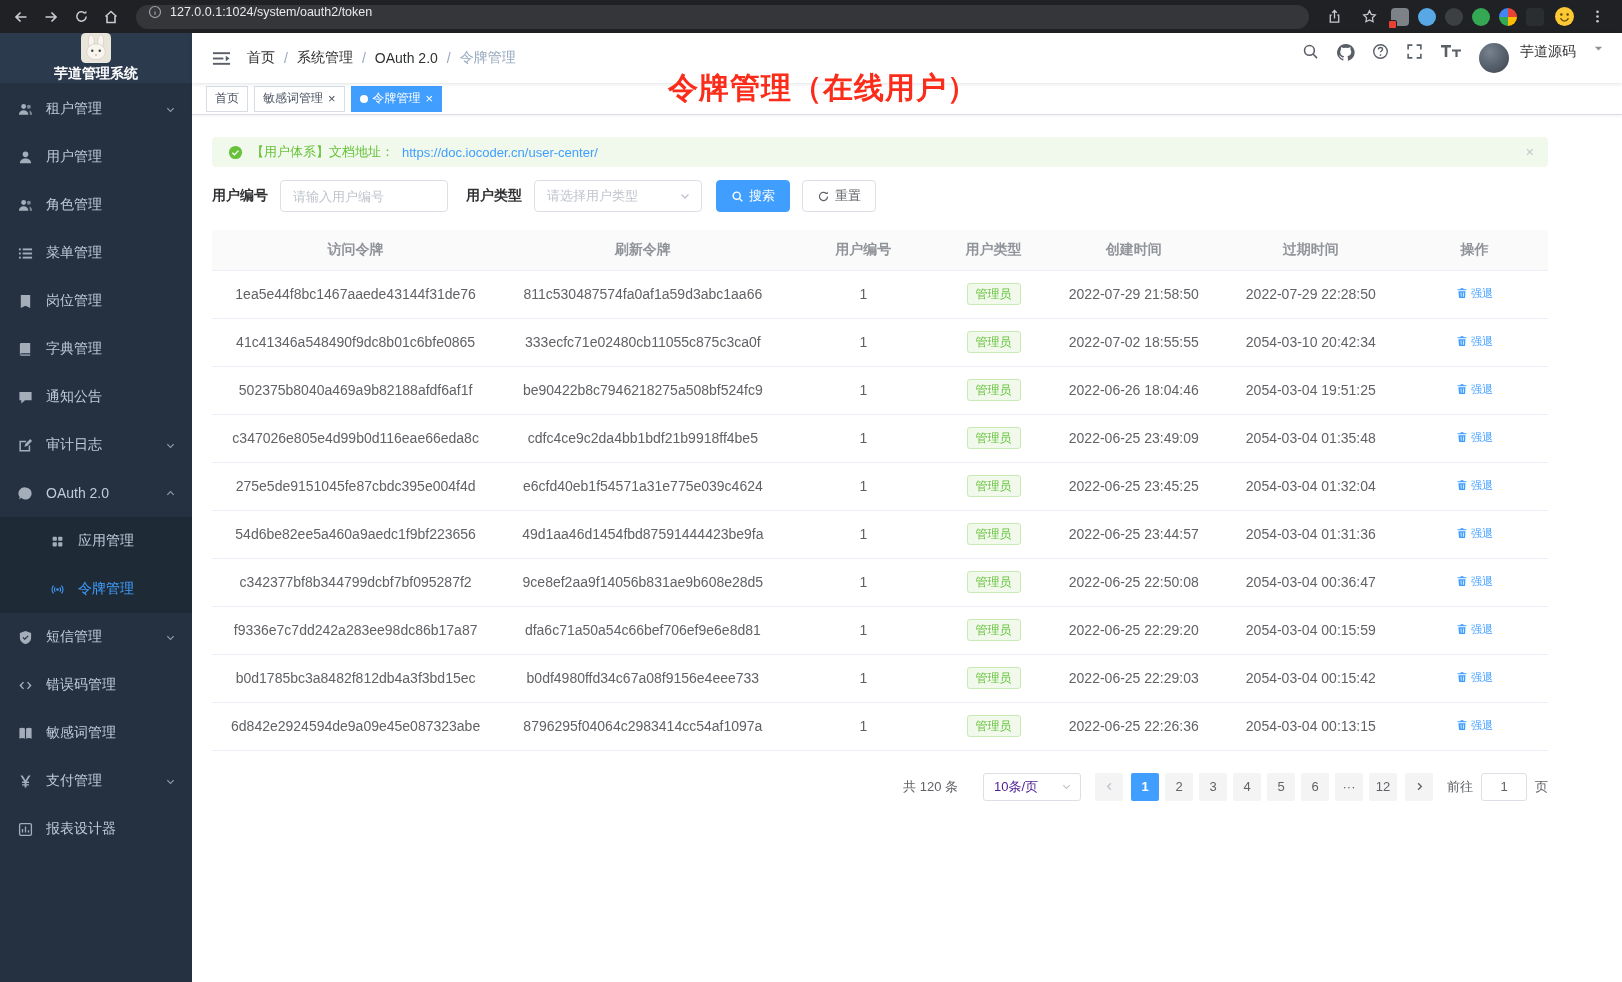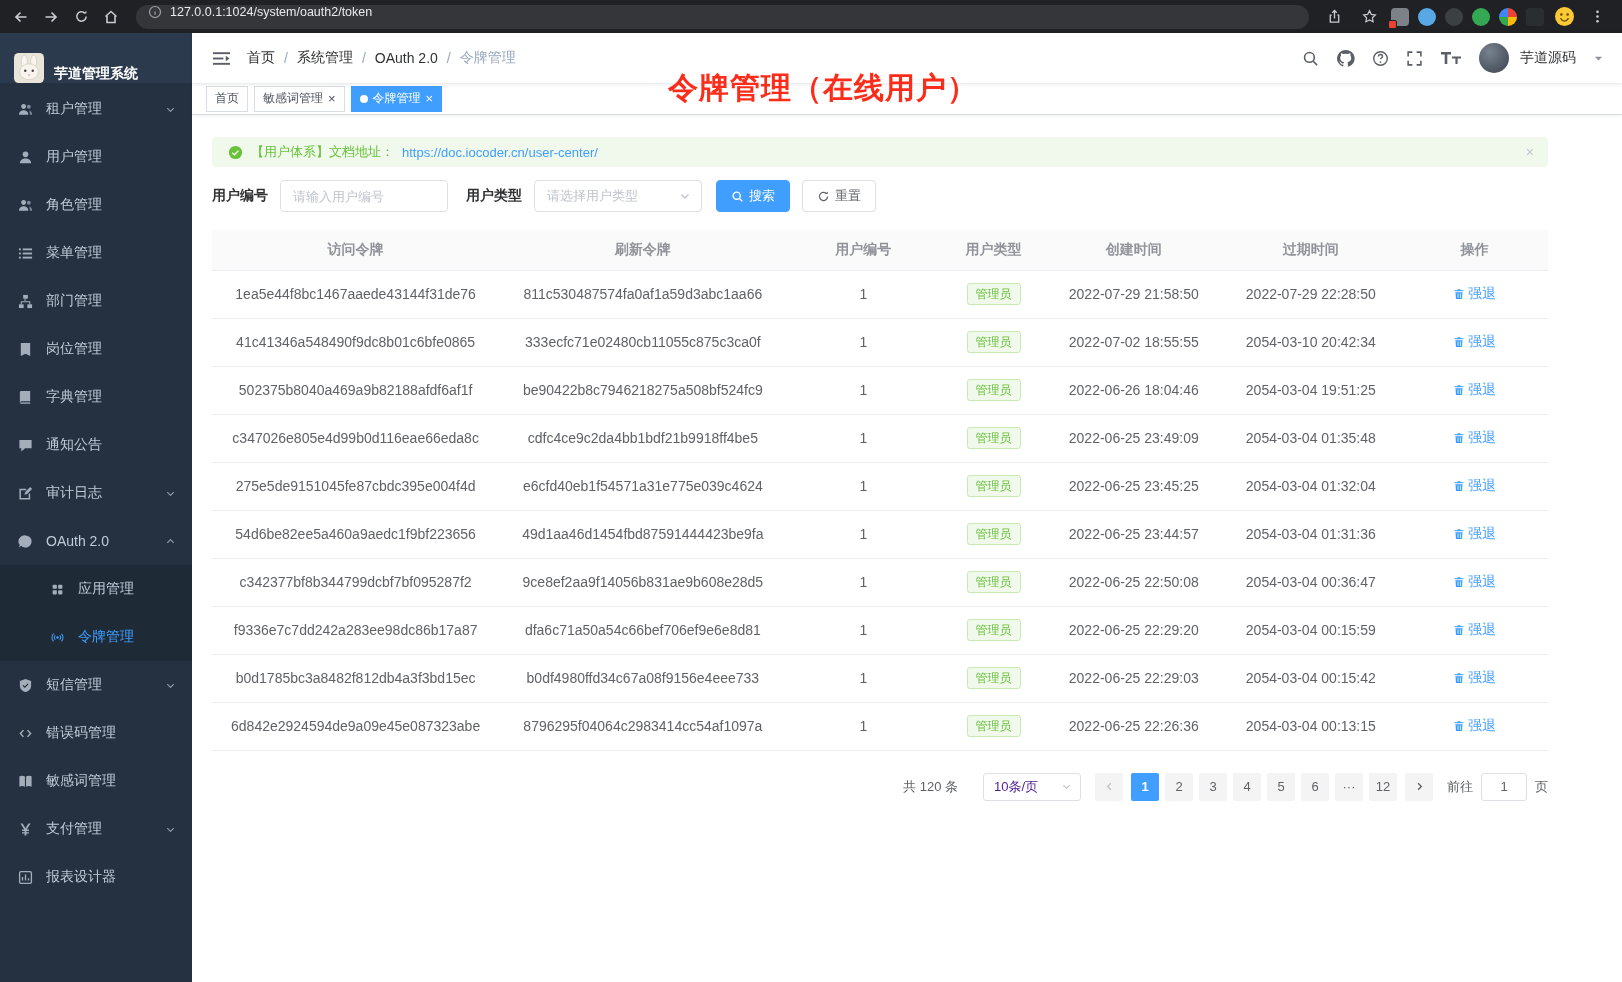--- a/index.html
+++ b/index.html
@@ -24,41 +24,41 @@
   .ext-multi{ background:conic-gradient(#ea4335 0 25%,#fbbc04 25% 50%,#34a853 50% 75%,#4285f4 75% 100%); }
   .ext-dark2{ background:#2b2e31; border-radius:4px; }
   .ext-badge{ position:absolute; left:-3px; bottom:-3px; width:9px; height:9px; background:#e94235; border-radius:2px; border:1px solid #202124; }
   .avatar-smiley{ width:22px; height:22px; display:flex; align-items:center; justify-content:center; }
 
   
   .app{ display:flex; height:949px; }
 
   
   .sidebar{ width:192px; background:var(--sidebar_bg,#253140); display:flex; flex-direction:column; flex:0 0 auto; }
-  .logo-row{ height:50px; background:var(--logo_bg,#2c3a4e); display:flex; align-items:flex-end; gap:10px; padding:0 14px; }
+  .logo-row{ height:50px; background:var(--logo_bg,#2c3a4e); display:flex; align-items:center; gap:2px; padding:0 14px;flex-direction:column; }
   .logo-title{ color:#fff; font-size:14px; font-weight:bold; white-space:nowrap; }
   .menu{ flex:1; overflow:hidden; padding-top:2px;text-align:right; }
   .menu-item{ height:48px; display:flex; align-items:center; gap:12px; padding:0 16px; color:#bfcbd9; font-size:14px; cursor:pointer; }
   .menu-item .micon{ width:18px; display:flex; justify-content:center; color:#a3aeba; }
   .menu-item .caret{ margin-left:auto; color:#8b97a5; }
   .menu-item.sub{ background:var(--sidebar_sub_bg,#1f2a37); padding-left:48px; }
   .menu-item.active{ color:var(--accent,#409eff); }
   .menu-item.active .micon{ color:var(--accent,#409eff); }
   .caret.up svg{ transform:rotate(180deg); }
 
   
   .main{ flex:1; display:flex; flex-direction:column; min-width:0; background:#fff; }
 
   .app-header{ height:50px; display:flex; align-items:center; padding:0 18px 0 10px; box-shadow:0 1px 4px rgba(0,21,41,.12); position:relative; z-index:3; background:#fff; }
   .hamburger{ padding:0 10px; color:#5a5e66; cursor:pointer; }
   .breadcrumb{ display:flex; align-items:center; gap:9px; margin-left:6px; font-size:14px; }
   .bc-item{ color:#303133; cursor:pointer; }
   .bc-item.current{ color:#97a8be; cursor:default; }
   .bc-sep{ color:#97a8be; }
-  .header-right{ margin-left:auto; display:flex; align-items:center; gap:17px; color:#5a5e66; }
+  .header-right{ margin-left:auto; display:flex; align-items:flex-start; gap:17px; color:#5a5e66; }
   .hicon{ cursor:pointer; display:flex; }
   .user-avatar{ width:30px; height:30px; border-radius:50%; background:radial-gradient(circle at 35% 30%,#76828e,#3a424d); }
   .user-name{ font-size:14px; color:#303133; margin-left:-6px; }
   .name-caret{ color:#909399; }
 
   .tags-bar{ height:32px; background:#fff; border-bottom:1px solid #d8dce5; box-shadow:0 1px 3px rgba(0,0,0,.06); display:flex; align-items:center; padding:0 14px; gap:6px; position:relative; z-index:2; }
   .tag{ height:26px; display:inline-flex; align-items:center; gap:5px; border:1px solid #d8dce5; background:#fff; color:#495060; font-size:12px; padding:0 8px; cursor:pointer; }
   .tag.active{ background:var(--accent,#409eff); border-color:var(--accent,#409eff); color:#fff; }
   .tag-dot{ width:8px; height:8px; border-radius:50%; background:#fff; }
   .tag-close{ font-size:13px; line-height:1; }
@@ -77,21 +77,21 @@
   .f-input::placeholder{ color:#bfc4cc; }
   .f-select{ width:168px; height:32px; border:1px solid #dcdfe6; border-radius:4px; padding:0 10px 0 12px; display:flex; align-items:center; justify-content:space-between; font-size:13px; color:#bfc4cc; cursor:pointer; margin-right:14px; background:#fff; }
   .btn{ height:32px; padding:0 14px; border-radius:4px; font-size:13px; display:inline-flex; align-items:center; gap:5px; cursor:pointer; font-family:inherit; }
   .btn-primary{ background:var(--accent,#409eff); border:1px solid var(--accent,#409eff); color:#fff; margin-right:12px; }
   .btn-plain{ background:#fff; border:1px solid #dcdfe6; color:#606266;text-align:center; }
 
   table{ width:100%; border-collapse:collapse; table-layout:fixed; margin-top:18px; }
   thead th{ height:40px; font-size:14px; font-weight:bold; color:#909399; background:#fafafa; border-bottom:1px solid #ebeef5; text-align:center; }
   tbody td{ height:48px; font-size:14px; color:#606266; border-bottom:1px solid #ebeef5; text-align:center; white-space:nowrap; overflow:hidden; text-overflow:ellipsis; }
   .tag-success{ display:inline-block; background:var(--success_bg,#f0f9eb); border:1px solid #c9e9b5; color:var(--success,#67c23a); border-radius:3px; font-size:12px; height:22px; line-height:20px; padding:0 8px; }
-  .link-btn{ background:none; border:none; color:var(--accent,#409eff); font-size:14px; cursor:pointer; display:inline-flex; align-items:center; gap:3px; font-family:inherit; }
+  .link-btn{ background:none; border:none; color:var(--accent,#409eff); font-size:11px; cursor:pointer; display:inline-flex; align-items:center; gap:3px; font-family:inherit; }
 
   .pagination{ margin-top:22px; display:flex; align-items:center; justify-content:flex-end; gap:8px; font-size:13px; color:#606266; padding-bottom:30px; }
   .pg-total{ margin-right:17px; }
   .size-select{ width:98px; height:28px; border:1px solid #dcdfe6; border-radius:3px; display:flex; align-items:center; justify-content:space-between; padding:0 8px 0 10px; color:#4c1d95; cursor:pointer; margin-right:6px; background:#fff;text-align:right; }
   .pages{ display:flex; gap:6px; }
   .pg-btn{ min-width:28px; height:28px; border:none; border-radius:2px; background:#f4f4f5; color:#606266; font-size:13px; display:inline-flex; align-items:center; justify-content:center; cursor:pointer; font-family:inherit; padding:0 4px; }
   .pg-btn.active{ background:var(--accent,#409eff); color:#fff; font-weight:bold; }
   .pg-btn.prev{ color:#c0c4cc; }
   .jump-label{ margin-left:6px; }
   .jump-input{ width:46px; height:28px; border:1px solid #dcdfe6; border-radius:3px; text-align:center; font-size:13px; color:#606266; outline:none; font-family:inherit; }
@@ -235,31 +235,20 @@
               <rect x="5" y="2.6" width="10" height="2"></rect>
               <rect x="1" y="7" width="2" height="2"></rect>
               <rect x="5" y="7" width="10" height="2"></rect>
               <rect x="1" y="11.4" width="2" height="2"></rect>
               <rect x="5" y="11.4" width="10" height="2"></rect>
             </svg>
           </span>
         <span class="mlabel">菜单管理</span>
       </div>
 
-      <div class="menu-item">
-        <span class="micon">
-            <svg viewBox="0 0 16 16" width="15" height="15" fill="currentColor">
-              <rect x="5.5" y="1" width="5" height="4"></rect>
-              <rect x="1" y="11" width="5" height="4"></rect>
-              <rect x="10" y="11" width="5" height="4"></rect>
-              <path d="M7.5 5v2.5M3.5 11V8.2h9V11" stroke="currentColor" stroke-width="1.1" fill="none"></path>
-            </svg>
-          </span>
-        <span class="mlabel">部门管理</span>
-      </div>
 
       <div class="menu-item">
         <span class="micon">
             <svg viewBox="0 0 16 16" width="15" height="15" fill="currentColor">
               <path d="M3 1h10v14l-5-2.6L3 15z"></path>
             </svg>
           </span>
         <span class="mlabel">岗位管理</span>
       </div>
 

